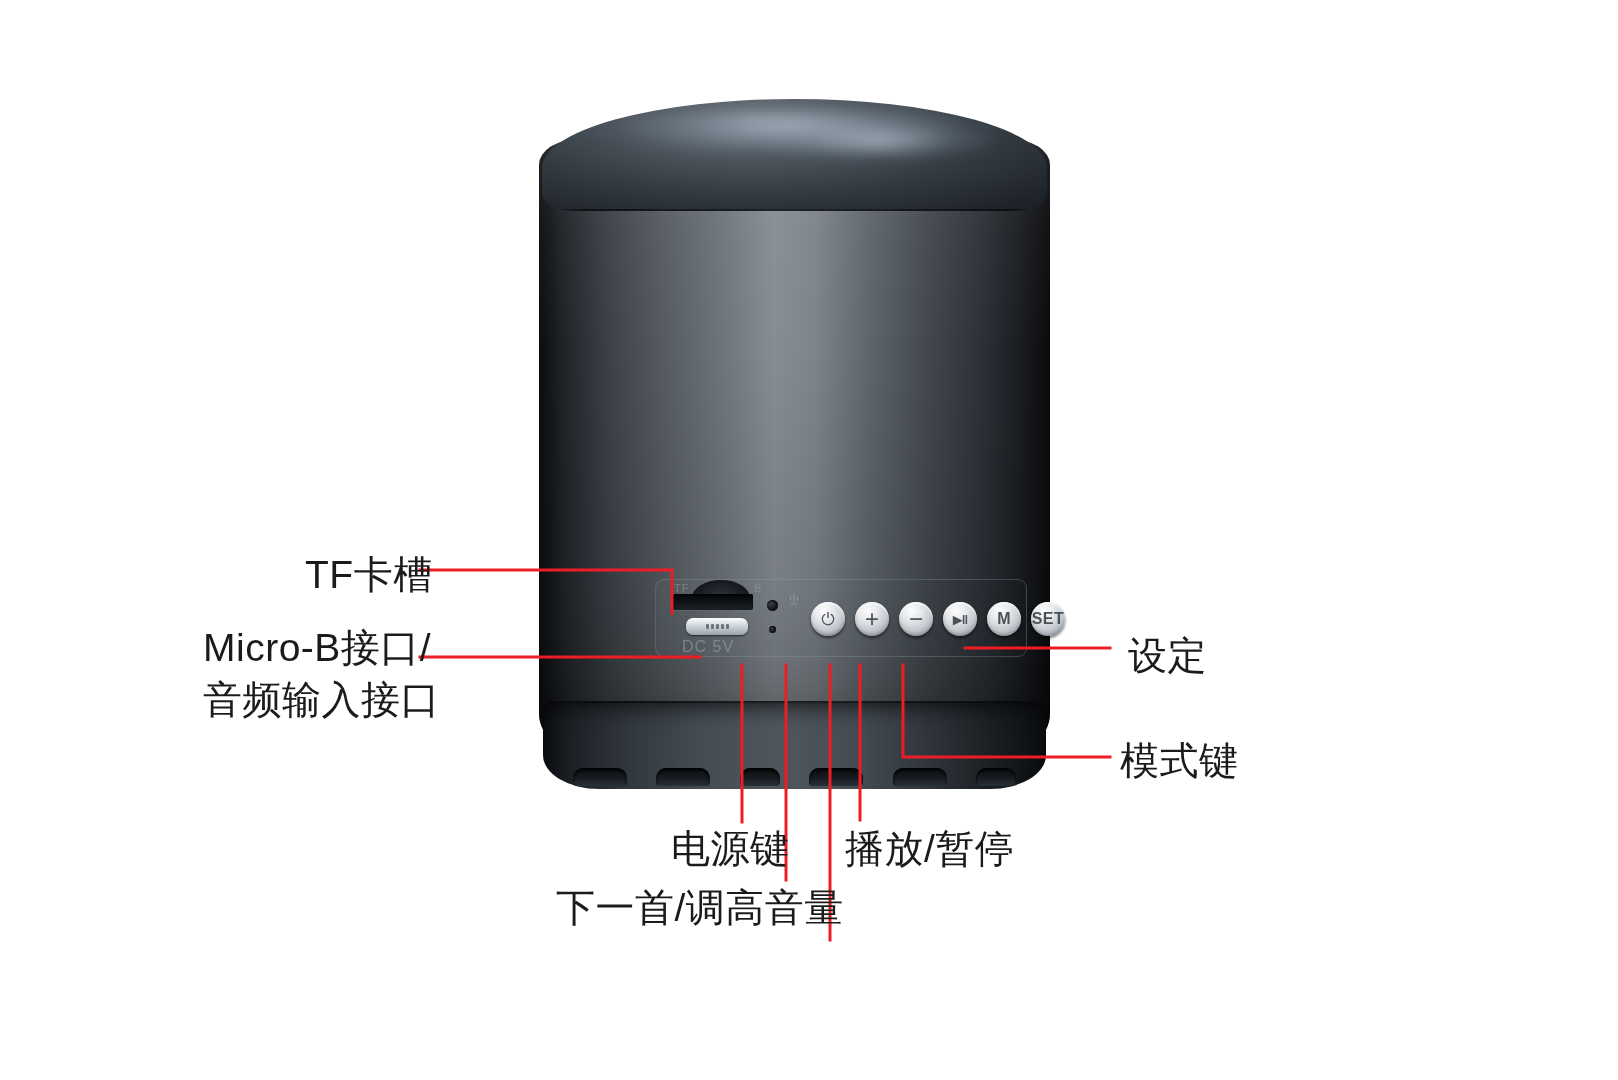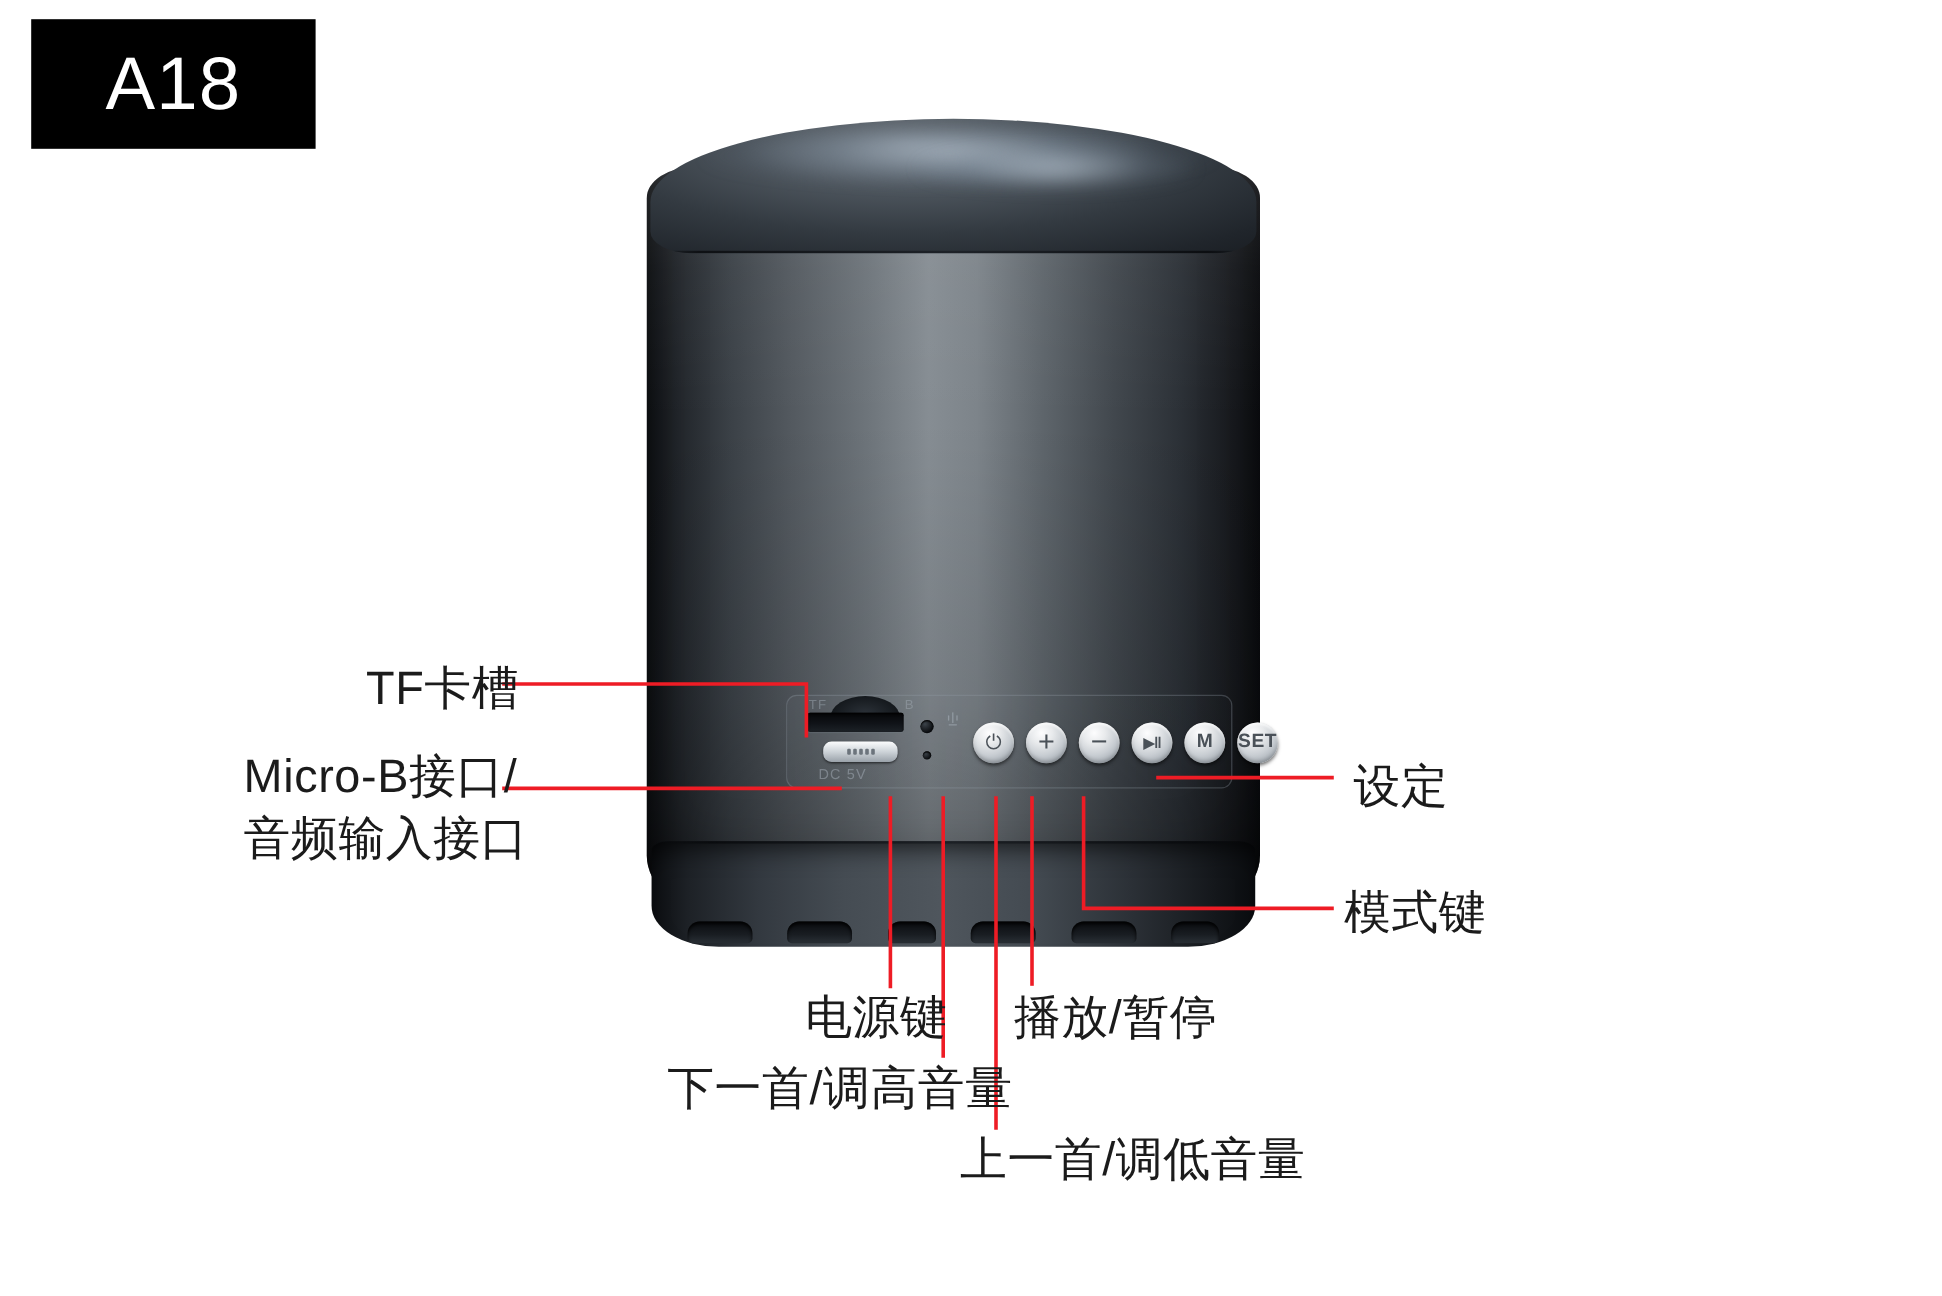--- a/index.html
+++ b/index.html
@@ -256,21 +256,21 @@
   .usb-pin {
     width: 3px;
     height: 5px;
     background: #6c747c;
     border-radius: 1px;
   }
   .lbl-dc {
     position: absolute;
     left: 26px;
     top: 58px;
-    font-size: 12px;
+    font-size: 16px;
     color: rgba(175,185,195,0.45);
     letter-spacing: 1px;
   }
 
   
   .dot {
     position: absolute;
     border-radius: 50%;
     background: radial-gradient(circle at 35% 30%, #3c434a, #0a0c0f 70%);
     box-shadow: inset 0 1px 1px rgba(0,0,0,.9);
@@ -346,23 +346,20 @@
     width: 1618px;
     height: 1080px;
     pointer-events: none;
   }
 </style>
 </head>
 <body>
 
 <div id="stage">
 
-  <div class="model-badge">
-    <span>A18</span>
-  </div>
 
   <div class="speaker">
 
     <div class="barrel">
       <div class="barrel-sheen"></div>
     </div>
 
     <div class="top-cap">
       <div class="top-gloss"></div>
       <div class="top-gloss-2"></div>
@@ -462,15 +459,14 @@
   <div class="callout" style="left:1128px; top:630px;">设定</div>
 
   <div class="callout" style="left:1120px; top:735px;text-align:right;">模式键</div>
 
   <div class="callout" style="left:671px; top:823px;">电源键</div>
 
   <div class="callout" style="left:845px; top:823px;">播放/暂停</div>
 
   <div class="callout" style="left:556px; top:882px;">下一首/调高音量</div>
 
-  <div class="callout" style="left:800px; top:941px;">上一首/调低音量</div>
 
 </div>
 
 </body></html>

